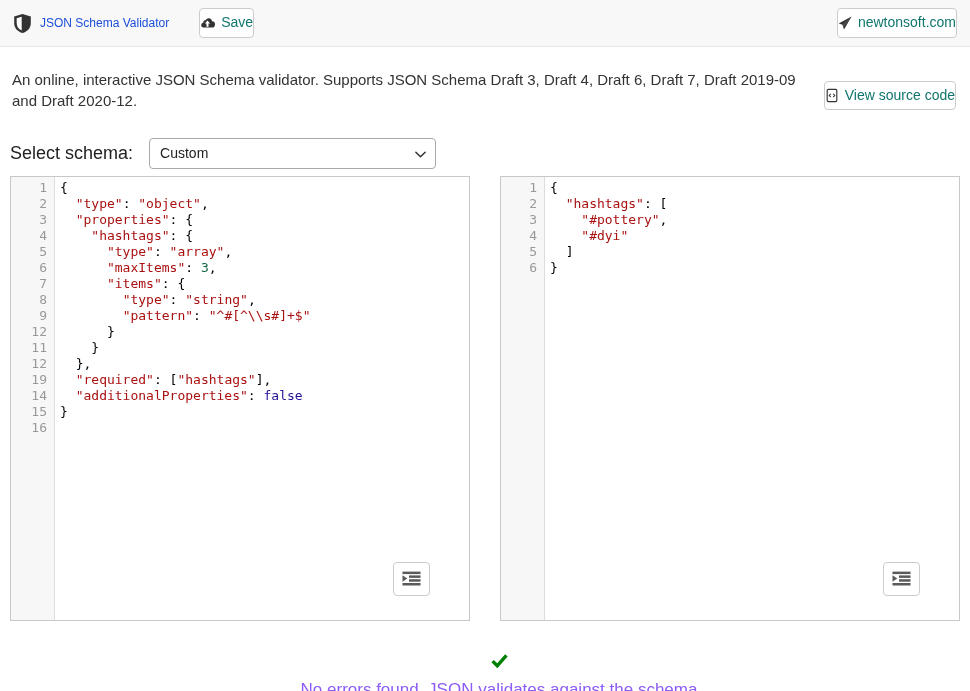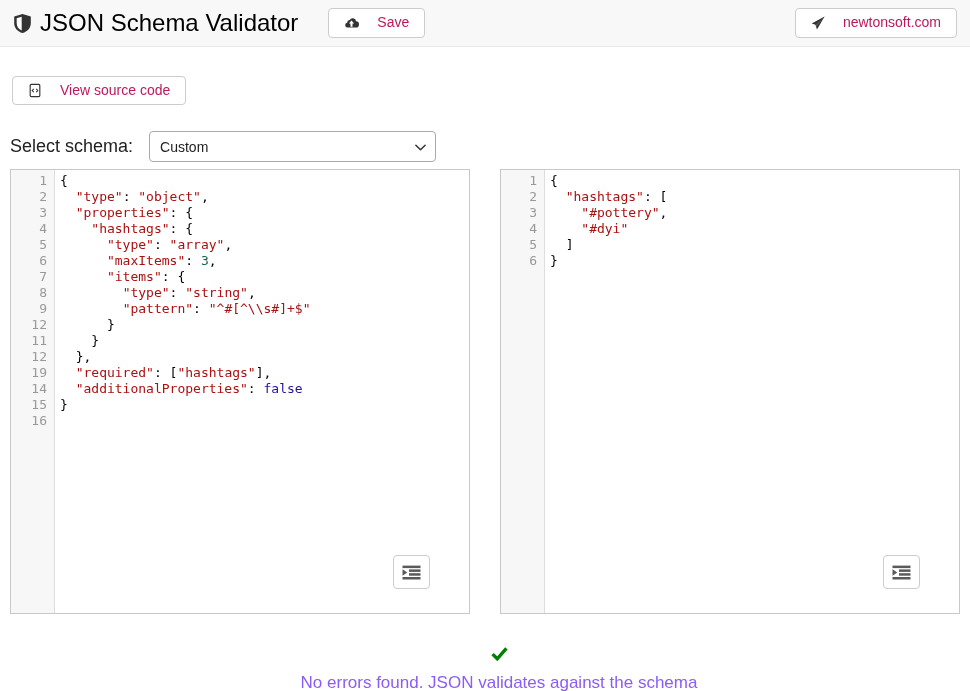--- a/index.html
+++ b/index.html
@@ -8,34 +8,34 @@
     width:970px; height:691px;
     font-family:"Liberation Sans", sans-serif;
     color:#333; overflow:hidden;
   }
 
   
   .navbar {
     height:47px; background:#f8f8f8; border-bottom:1px solid #e7e7e7;
     display:flex; align-items:center; padding:0 13px;
   }
-  .brand { display:flex; align-items:center; gap:8px; font-size:24px; color:#000000; text-decoration:none; cursor:pointer; }
+  .brand { display:flex; align-items:center; gap:8px; font-size:12px; color:#1d4ed8; text-decoration:none; cursor:pointer; }
   .btn {
-    display:inline-flex; align-items:center; gap:18px;
+    display:inline-flex; align-items:center; gap:6px;
     background:#fff; border:1px solid #ccc; border-radius:4px;
-    padding:6px 15px; font-size:14px; color:#be185d; cursor:pointer;
+    padding:6px 0; font-size:14px; color:#0f766e; cursor:pointer;
     font-family:"Liberation Sans", sans-serif; line-height:1.1;
   }
   .save-btn { margin-left:30px; }
   .site-btn { margin-left:auto; }
 
   
   .intro { display:flex; justify-content:space-between; align-items:flex-start; padding:22px 12px 0 12px; }
   .description { font-size:15px; line-height:1.42; max-width:800px; color:#333; }
-  .view-src-btn { margin-right:2px; margin-top:7px; white-space:nowrap; }
+  .view-src-btn { margin-right:2px; margin-top:12px; white-space:nowrap; }
 
   
   .col-headers { display:grid; grid-template-columns:460px 460px; column-gap:30px; margin:26px 10px 0 10px; align-items:center; }
   .schema-head { display:flex; align-items:center; gap:16px; }
   .section-label { font-size:18px; color:#222; }
   .select-wrap { position:relative; display:inline-block; }
   .schema-select {
     -webkit-appearance:none; appearance:none;
     width:287px; height:31px; padding:0 28px 0 10px;
     font-size:14px; font-family:"Liberation Sans", sans-serif; color:#222;
@@ -97,20 +97,21 @@
       <svg width="14" height="14" viewBox="0 0 16 16">
         <path d="M15.5 0.5 L0.8 8.6 L5.2 10.1 L6.8 15.3 L9.2 11.3 Z" fill="#333"></path>
         <path d="M15.5 0.5 L5.2 10.1 L6 12.6 Z" fill="#555"></path>
       </svg>
     </span>
     <span>newtonsoft.com</span>
   </button>
 </div>
 
 <div class="intro">
+  <div class="description">An online, interactive JSON Schema validator. Supports JSON Schema Draft 3, Draft 4, Draft 6, Draft 7, Draft 2019-09 and Draft 2020-12.</div>
   <button class="btn view-src-btn">
     <span style="display:inline-flex;">
       <svg width="14" height="15" viewBox="0 0 16 17">
         <rect x="2.5" y="1.5" width="11" height="14" rx="1.2" fill="none" stroke="#333" stroke-width="1.3"></rect>
         <path d="M6.6 6.6 L4.8 8.5 L6.6 10.4 M9.4 6.6 L11.2 8.5 L9.4 10.4" fill="none" stroke="#333" stroke-width="1.2"></path>
       </svg>
     </span>
     <span>View source code</span>
   </button>
 </div>

